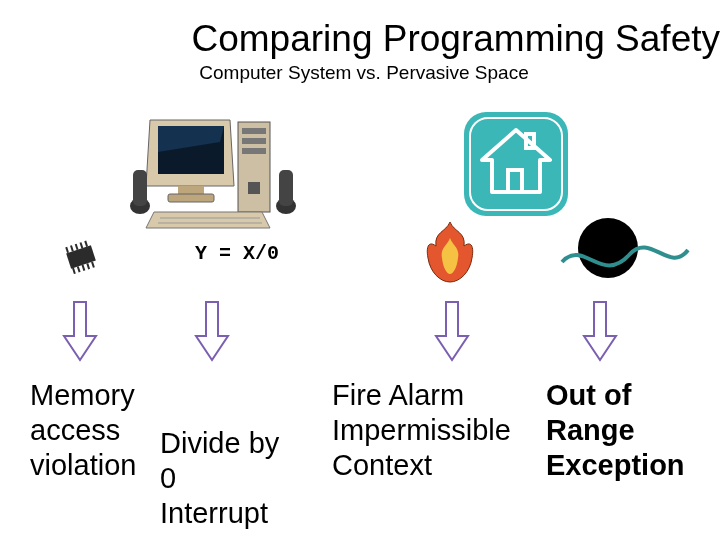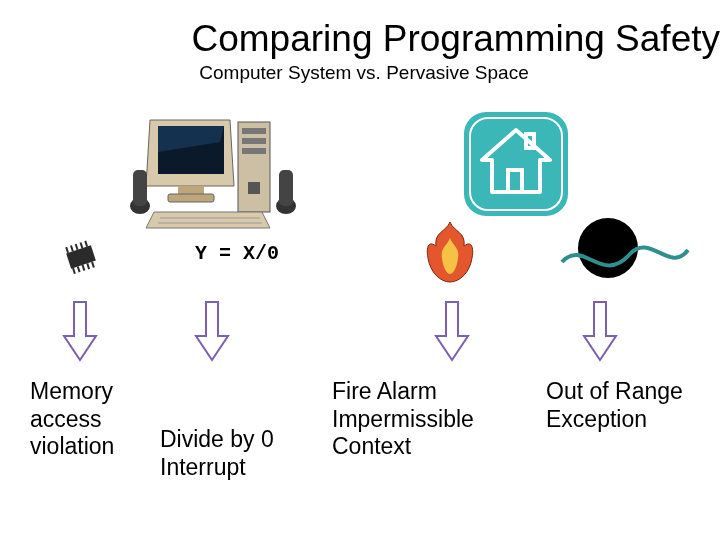--- a/index.html
+++ b/index.html
@@ -80,27 +80,27 @@
   }
   .arrow svg { width: 40px; height: 62px; }
   .arrow.a1 { left: 60px; }
   .arrow.a2 { left: 192px; }
   .arrow.a3 { left: 432px; }
   .arrow.a4 { left: 580px; }
   
   .label {
     position: absolute;
     top: 378px;
-    font-size: 23px;
+    font-size: 29px;
     line-height: 1.2;
   }
   .l1 { left: 30px;  width: 120px; }
   .l2 { left: 160px; width: 130px; margin-top: 48px; }
   .l3 { left: 332px; width: 180px; }
-  .l4 { left: 546px; width: 150px; }
+  .l4 { left: 546px; width: 150px; font-weight: bold; }
 </style>
 </head>
 <body>
 
 <h1 class="title">Comparing Programming Safety</h1>
 <h2 class="subtitle">Computer System vs. Pervasive Space</h2>
 
 <div class="illus-row">
 
   <div class="illus computer">

